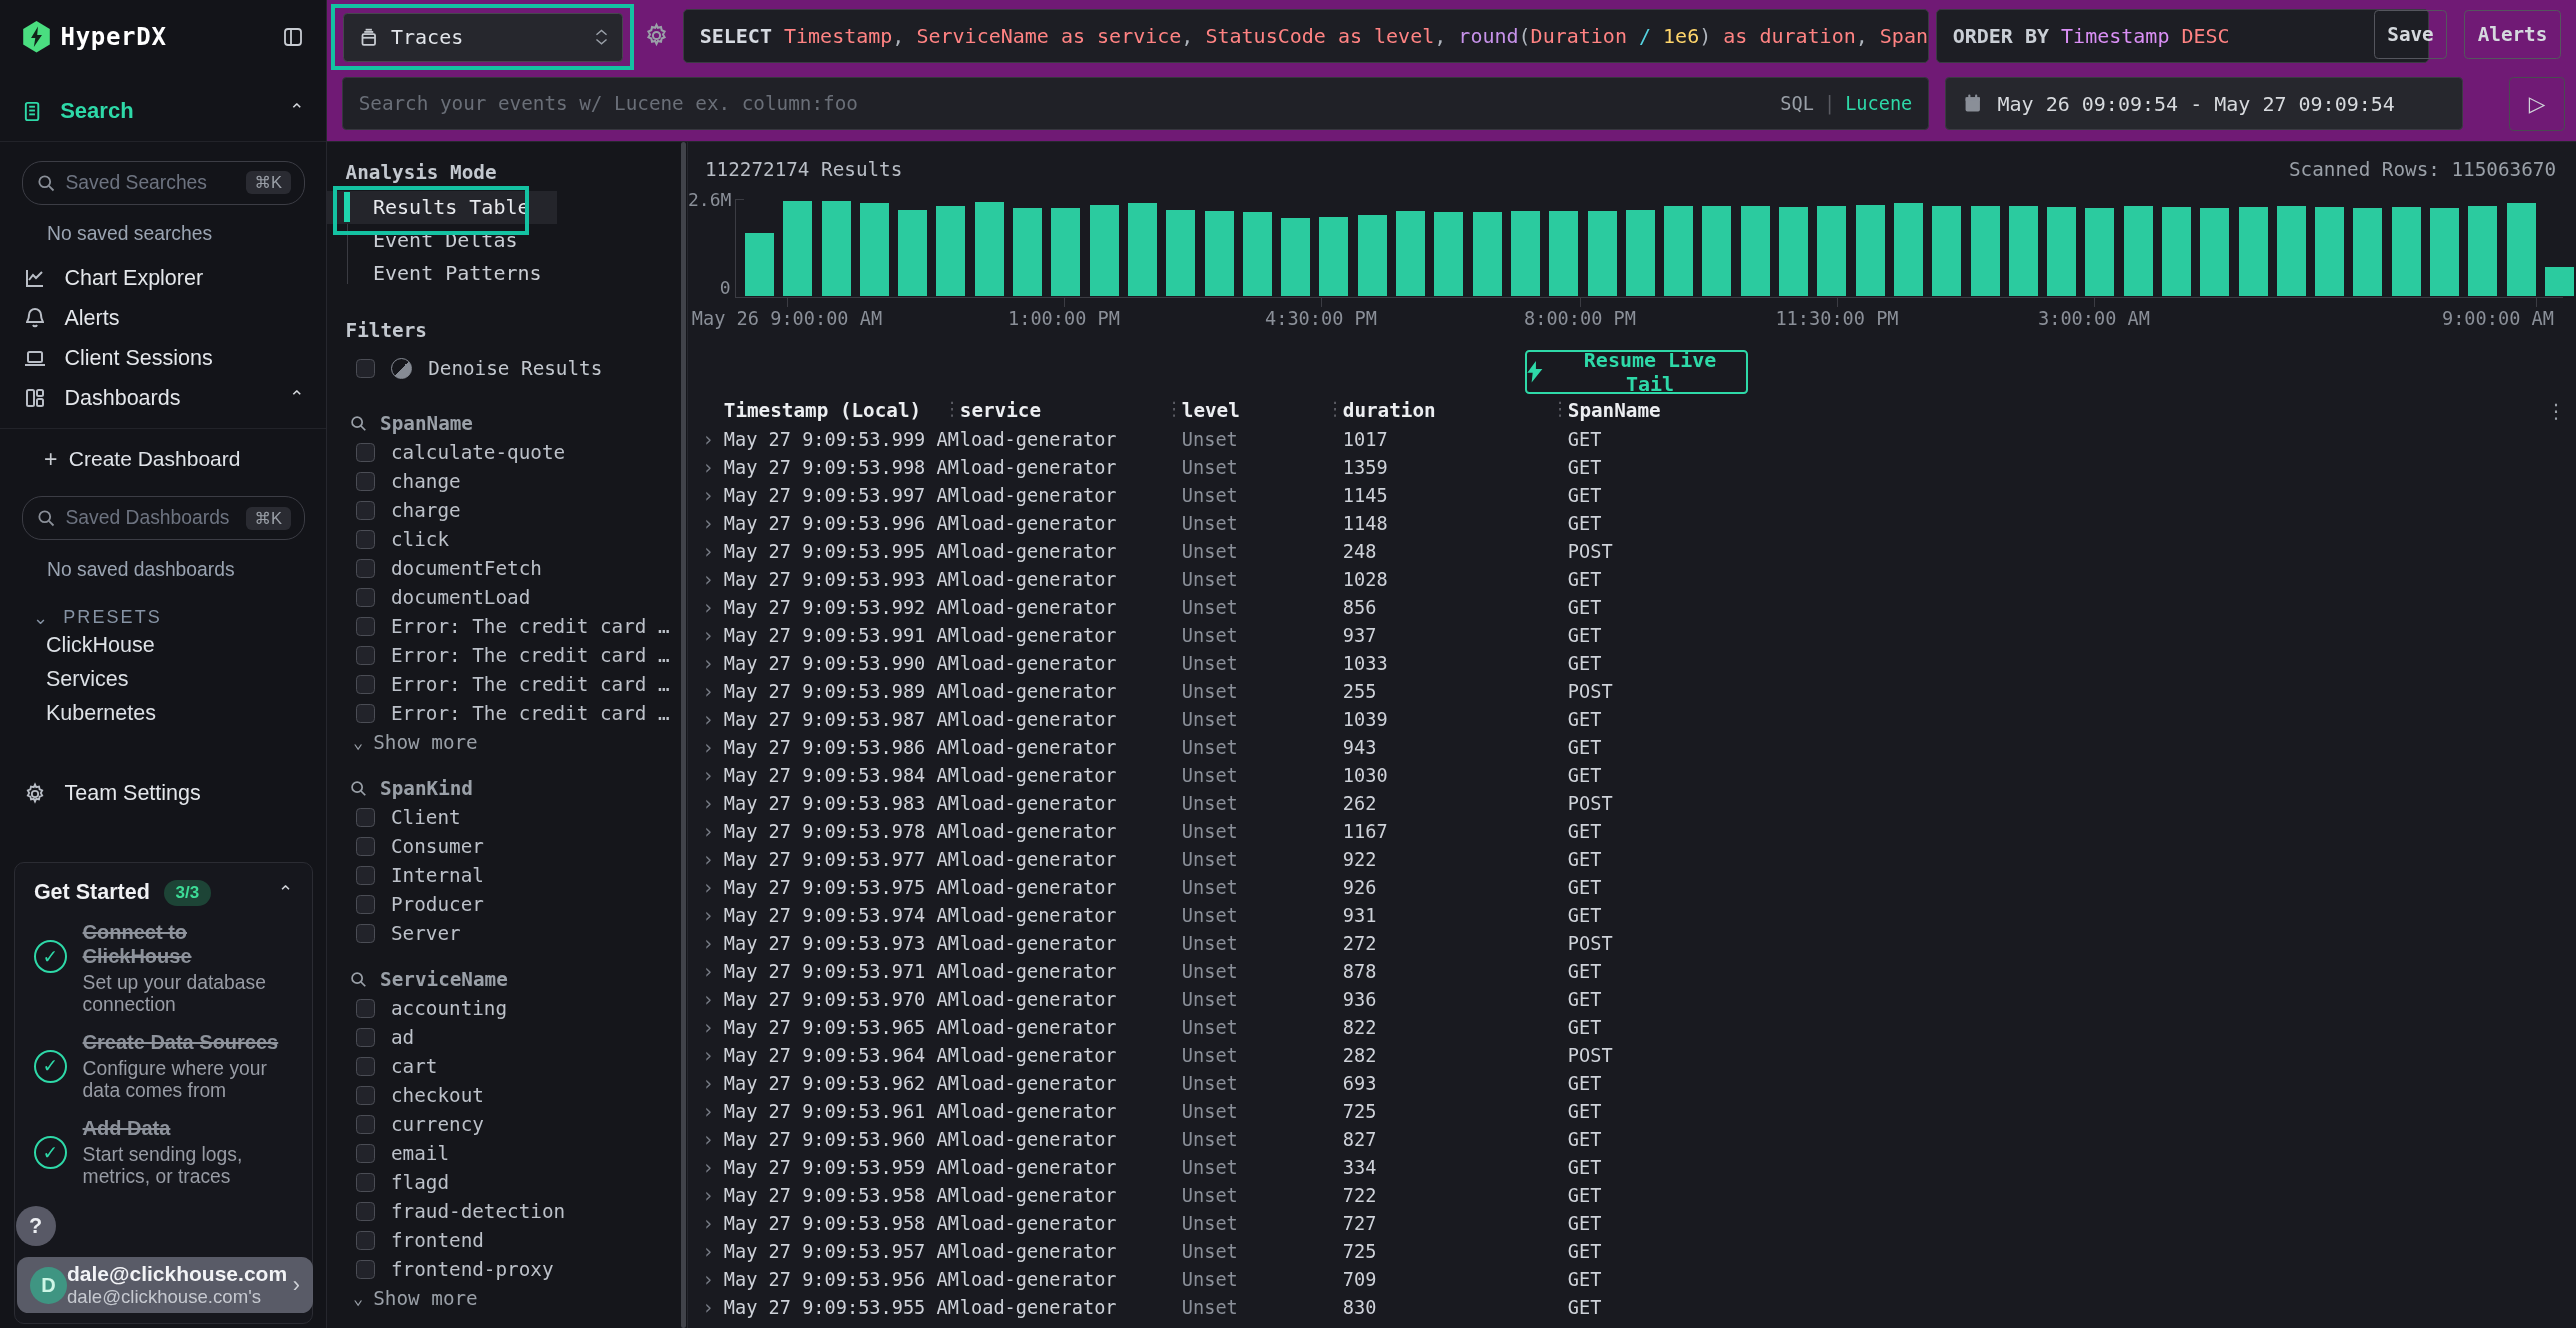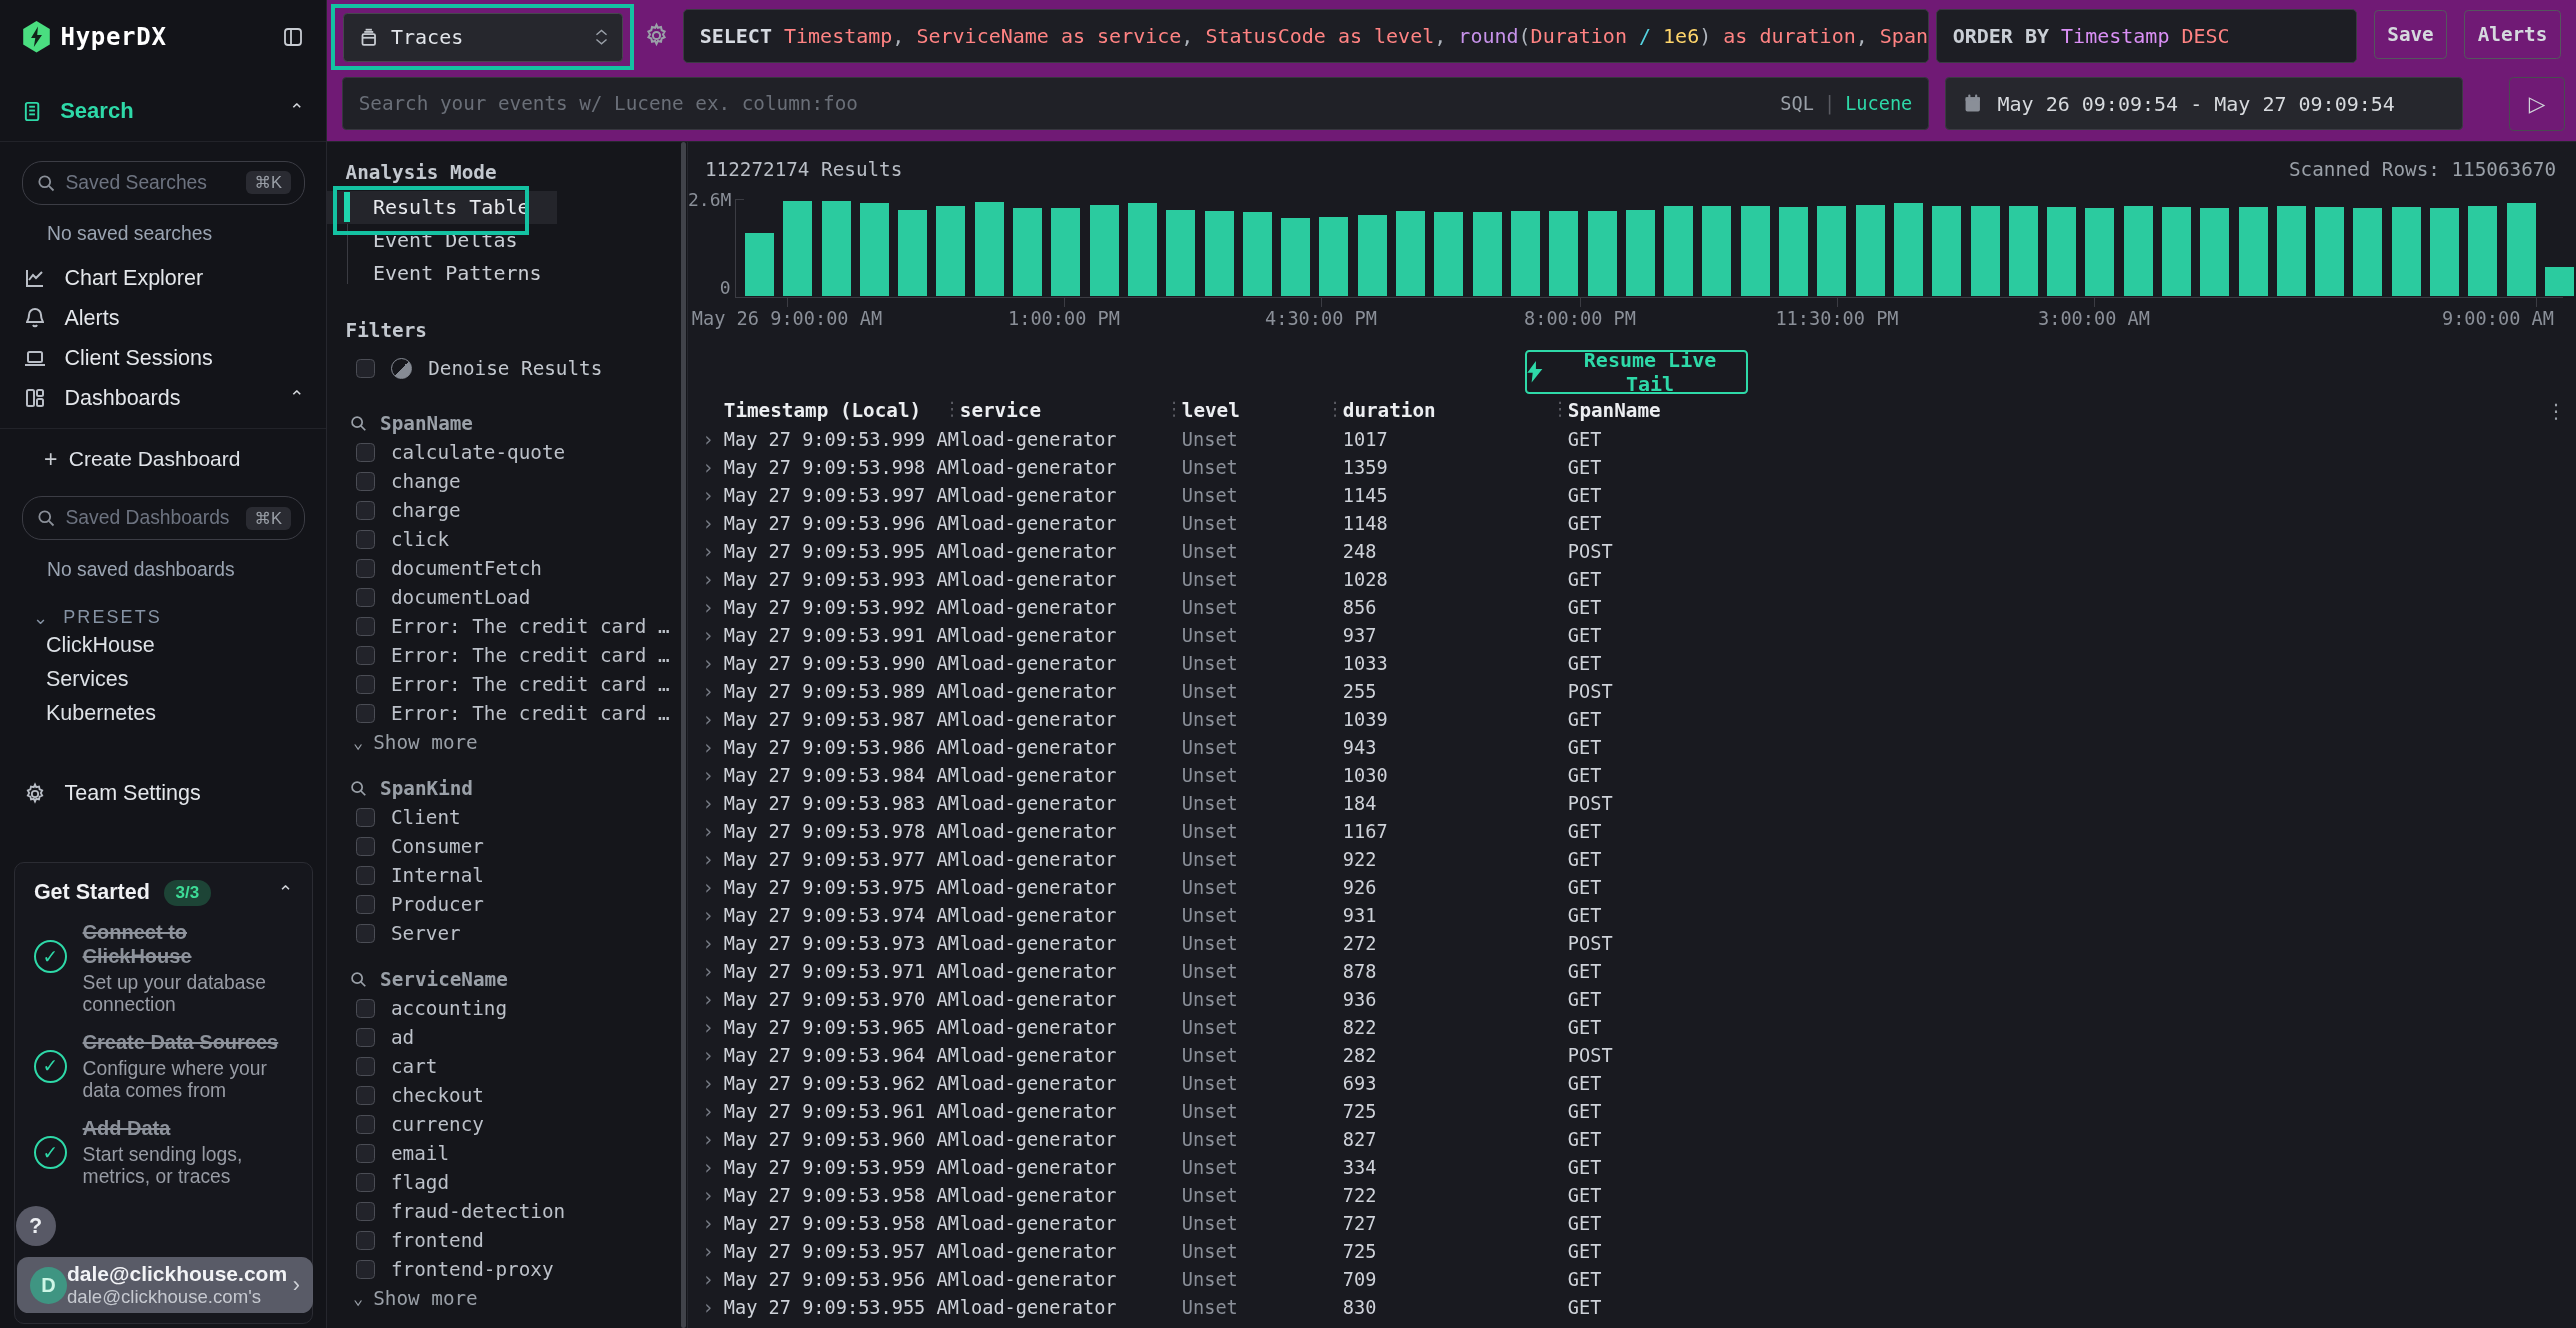--- a/index.html
+++ b/index.html
@@ -52,21 +52,21 @@
   .main { flex:1; display:flex; flex-direction:column; min-width:0; }
   .topbar { height:142px; position:relative; background:#701a75; border-bottom:1.4px solid #26272e; }
   .annotation { border:4.3px solid #14c2a2; }
   .traces-annotation { position:absolute; left:4.3px; top:4.3px; width:303px; height:66px; display:flex; align-items:center; justify-content:center; }
   .source-select { width:280px; height:49px; background:#26272d; border:1.4px solid #46474e; border-radius:4.3px; display:flex; align-items:center; padding:0 14.3px; cursor:pointer; }
   .source-select .lbl { font-family:"DejaVu Sans Mono",monospace; font-size:20px; color:#e2e5ea; margin-left:11.4px; }
   .updown { margin-left:auto; display:flex; flex-direction:column; gap:1.4px; }
   .gear-btn { position:absolute; left:316px; top:21.5px; cursor:pointer; }
   .code-box { position:absolute; top:8.6px; height:54px; background:#1d1e24; border:1.4px solid #3a3b42; border-radius:5px; font-family:"DejaVu Sans Mono",monospace; font-size:20px; line-height:52px; padding:0 15.7px; white-space:nowrap; overflow:hidden; }
   .sql-box { left:356px; width:1246px; }
-  .order-box { left:1609px; width:421px; }
+  .order-box { left:1609px; width:493px; }
   .tb-btn { position:absolute; top:10px; height:49px; border:1.4px solid #55565e; border-radius:4.3px; background:transparent; color:#d5d9de; font-family:"DejaVu Sans Mono",monospace; font-size:19.3px; font-weight:700; cursor:pointer; }
   .save-btn { left:2047px; width:73px; }
   .alerts-btn { left:2137px; width:97px; }
   .search-input { position:absolute; left:15px; top:77px; width:1587px; height:53px; background:#202127; border:1.4px solid #36373e; border-radius:4.3px; display:flex; align-items:center; padding:0 15.7px; font-family:"DejaVu Sans Mono",monospace; font-size:19.3px; cursor:text; }
   .search-ph { color:#6a6f78; }
   .lang-toggle { margin-left:auto; display:flex; gap:10px; font-size:18.6px; }
   .lang-sql { color:#9aa0a8; cursor:pointer; }
   .lang-div { color:#5a5b62; }
   .lang-lucene { color:#2ed9a8; cursor:pointer; }
   .date-btn { position:absolute; left:1618px; top:77px; width:518px; height:53px; background:#26272d; border:1.4px solid #3a3b42; border-radius:4.3px; display:flex; align-items:center; padding:0 15.7px; gap:14.3px; font-family:"DejaVu Sans Mono",monospace; font-size:20px; color:#d7dade; cursor:pointer; }
@@ -709,21 +709,21 @@
               <div class="cell c1">load-generator</div>
               <div class="cell c2">Unset</div>
               <div class="cell c3">1030</div>
               <div class="cell c4">GET</div>
             </div>
             <div class="trow">
               <div class="rchev">›</div>
               <div class="cell c0">May 27 9:09:53.983 AM</div>
               <div class="cell c1">load-generator</div>
               <div class="cell c2">Unset</div>
-              <div class="cell c3">184</div>
+              <div class="cell c3">262</div>
               <div class="cell c4">POST</div>
             </div>
             <div class="trow">
               <div class="rchev">›</div>
               <div class="cell c0">May 27 9:09:53.978 AM</div>
               <div class="cell c1">load-generator</div>
               <div class="cell c2">Unset</div>
               <div class="cell c3">1167</div>
               <div class="cell c4">GET</div>
             </div>

